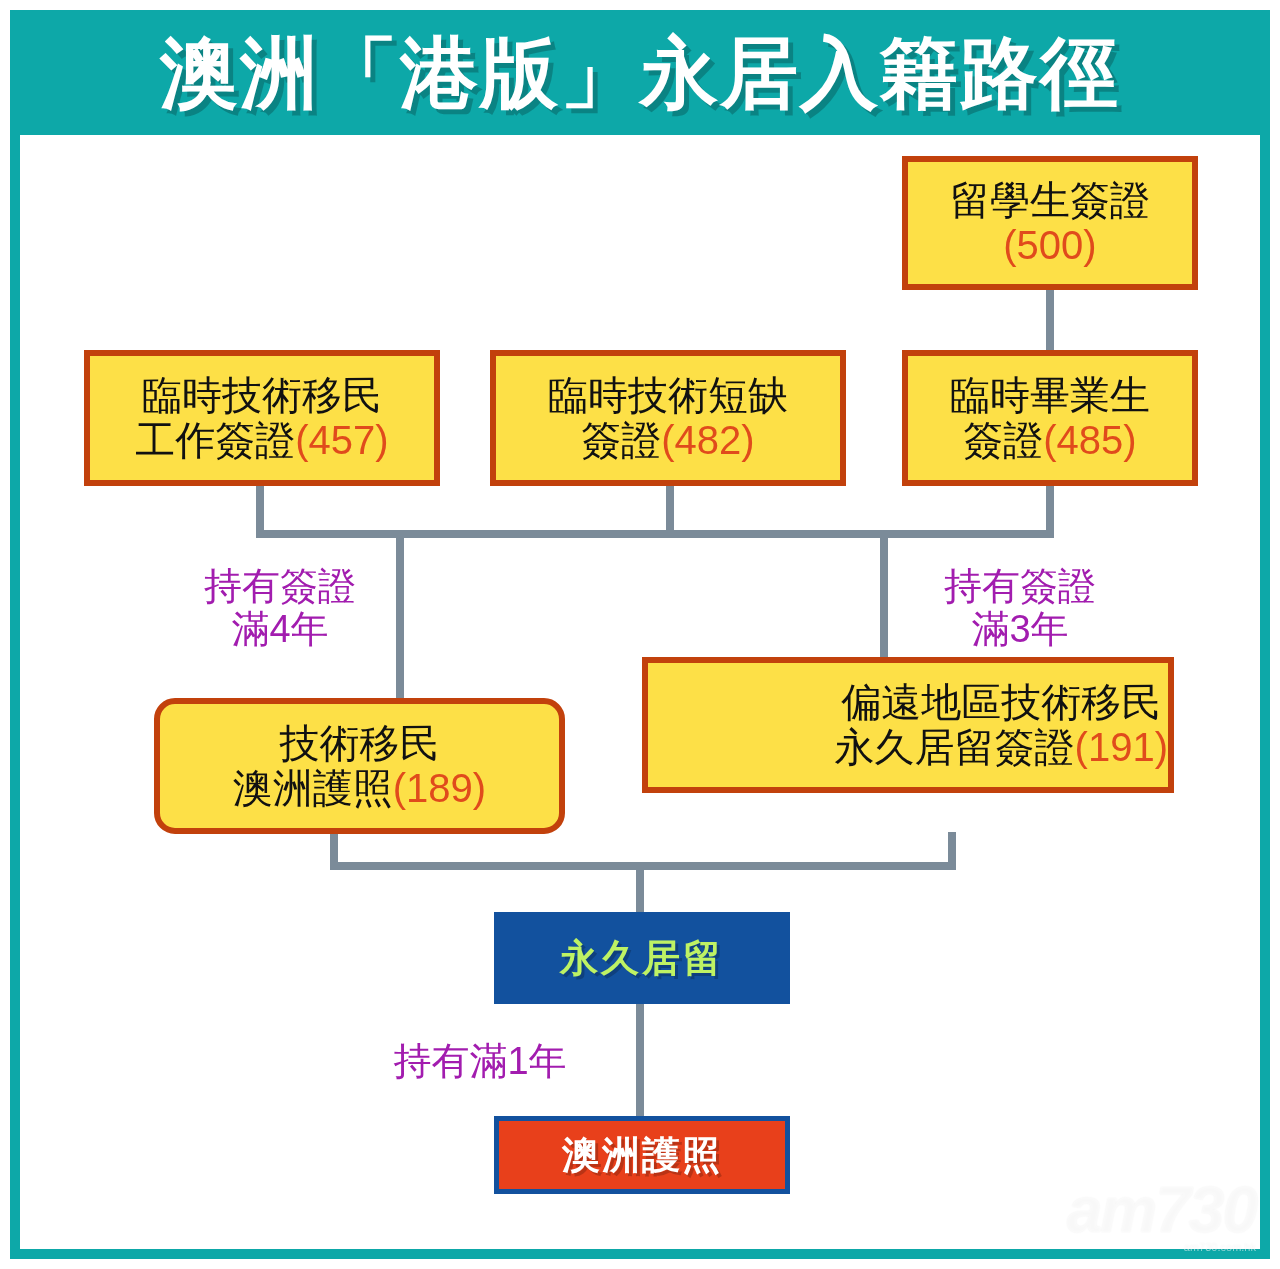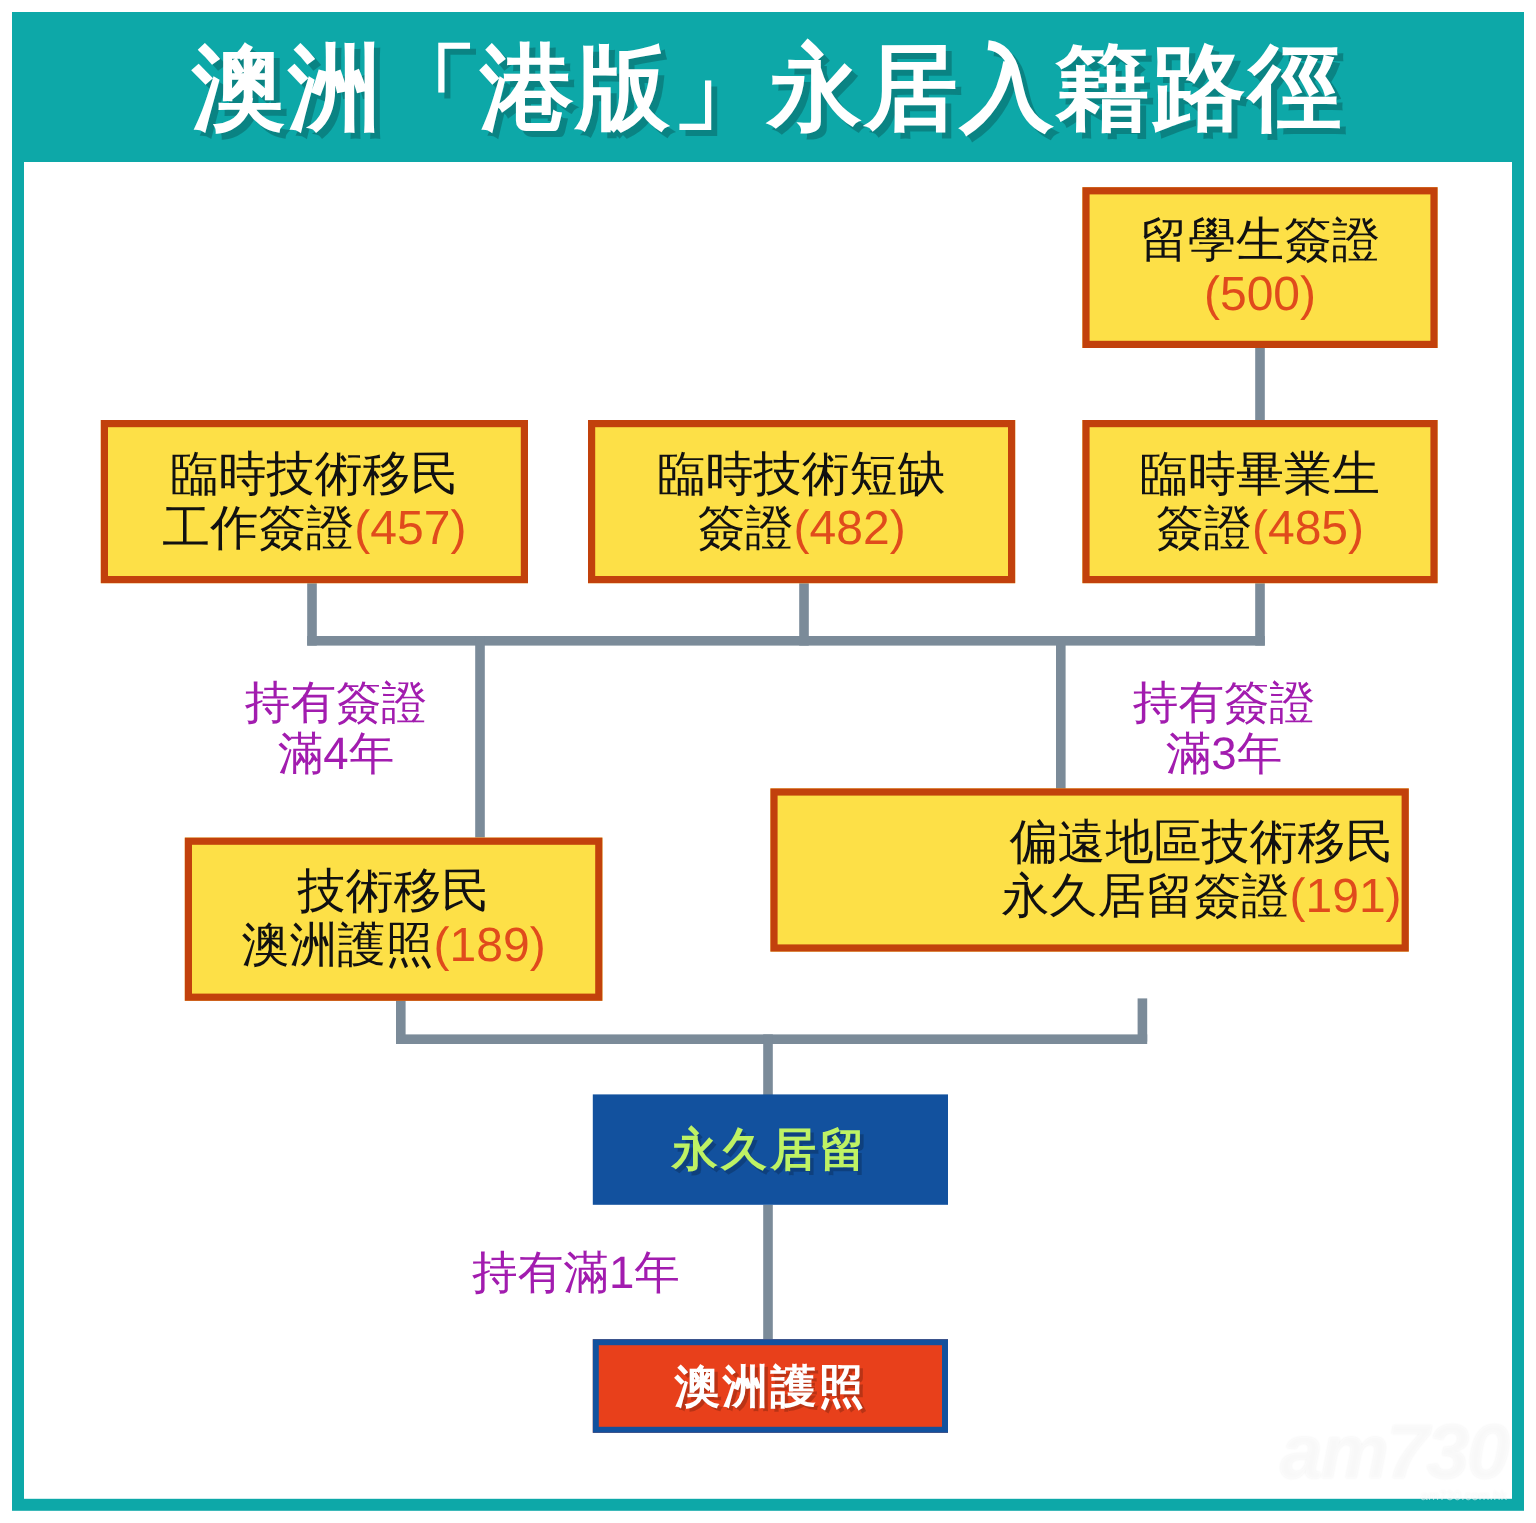--- a/index.html
+++ b/index.html
@@ -187,21 +187,21 @@
     <div class="node plain" style="left:902px;top:350px;width:296px;height:136px;">
       <div class="txt"><span>臨時畢業生</span><br><span>簽證</span><span class="code">(485)</span></div>
     </div>
 
     <div class="blabel" style="left:130px;top:565px;width:300px;">持有簽證
 滿4年</div>
 
     <div class="blabel" style="left:870px;top:565px;width:300px;">持有簽證
 滿3年</div>
 
-    <div class="node plain" style="left:154px;top:698px;width:348px;height:136px;">
+    <div class="node plain" style="left:154px;top:698px;width:411px;height:136px;border-radius:21px;">
       <div class="txt"><span>技術移民</span><br><span>澳洲護照</span><span class="code">(189)</span></div>
     </div>
 
     <div class="node plain" style="left:642px;top:657px;width:532px;height:136px;justify-content:flex-end;">
       <div class="txt"><span>偏遠地區技術移民</span><br><span>永久居留簽證</span><span class="code">(191)</span></div>
     </div>
 
     <div class="pr-box" style="left:494px;top:912px;width:296px;height:92px;">
       <div class="txt">永久居留</div>
     </div>

